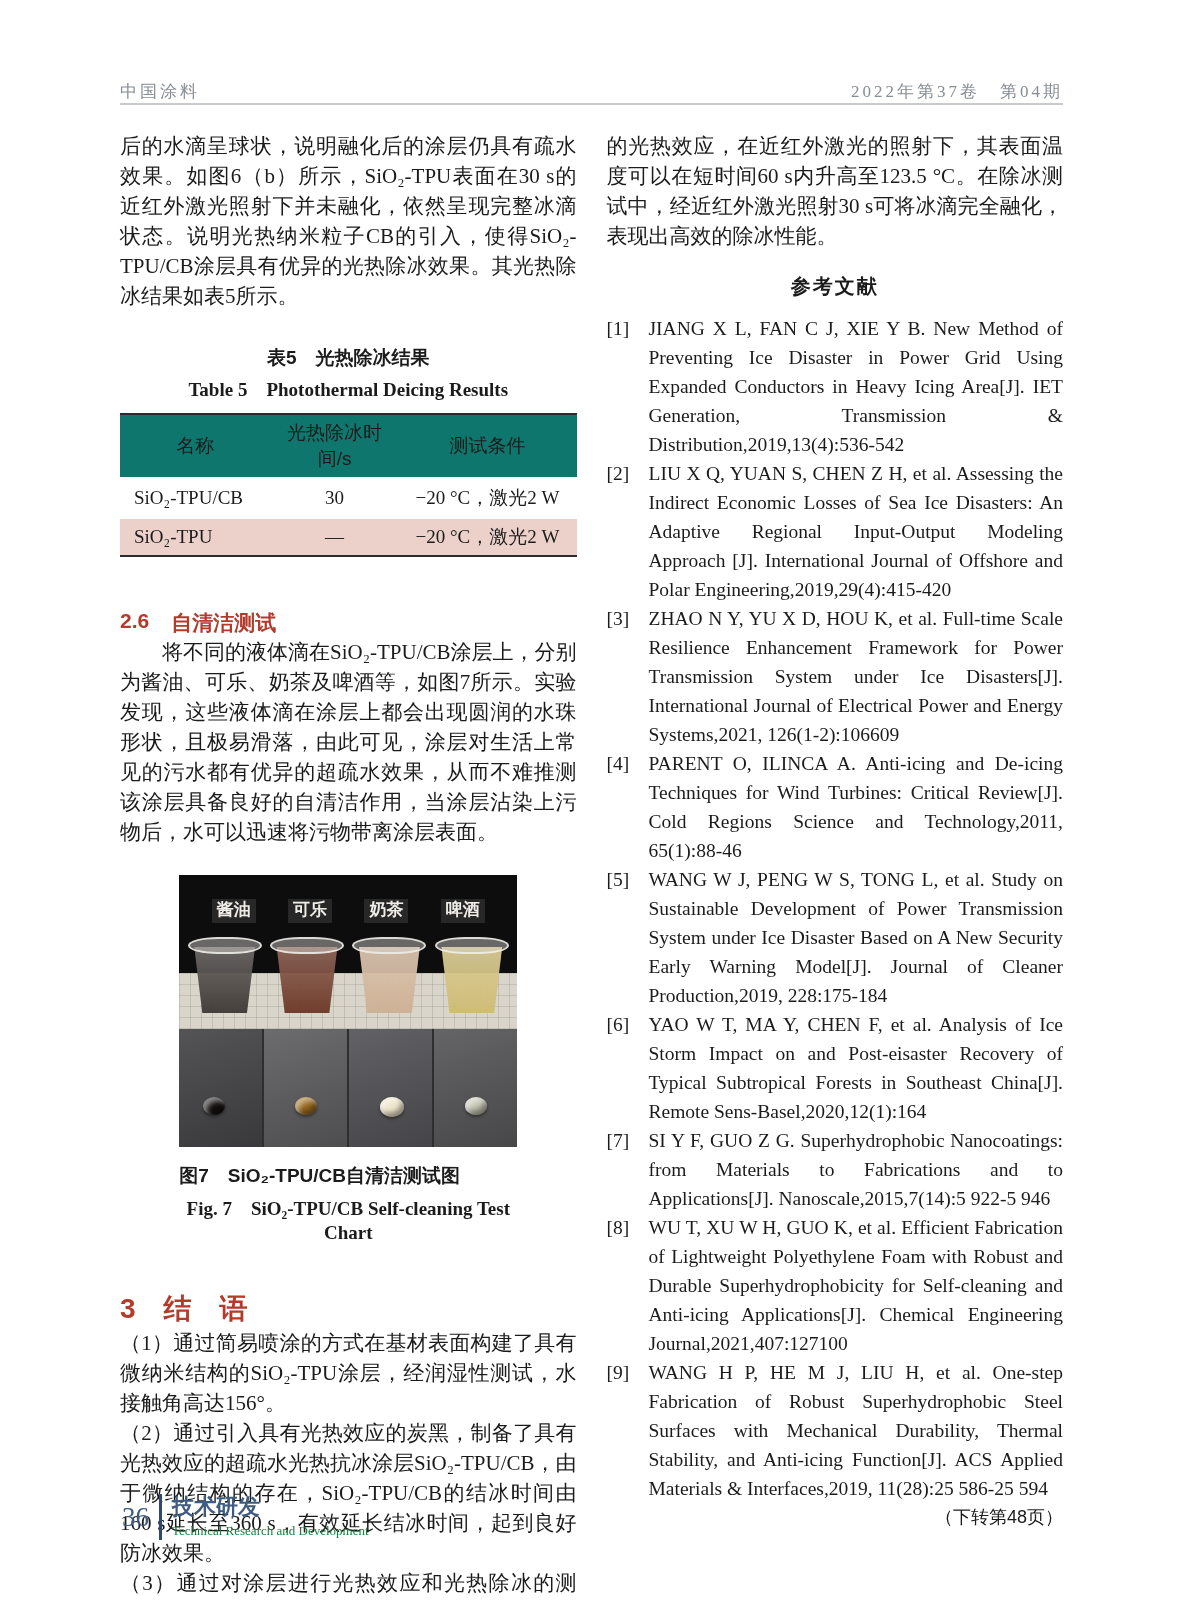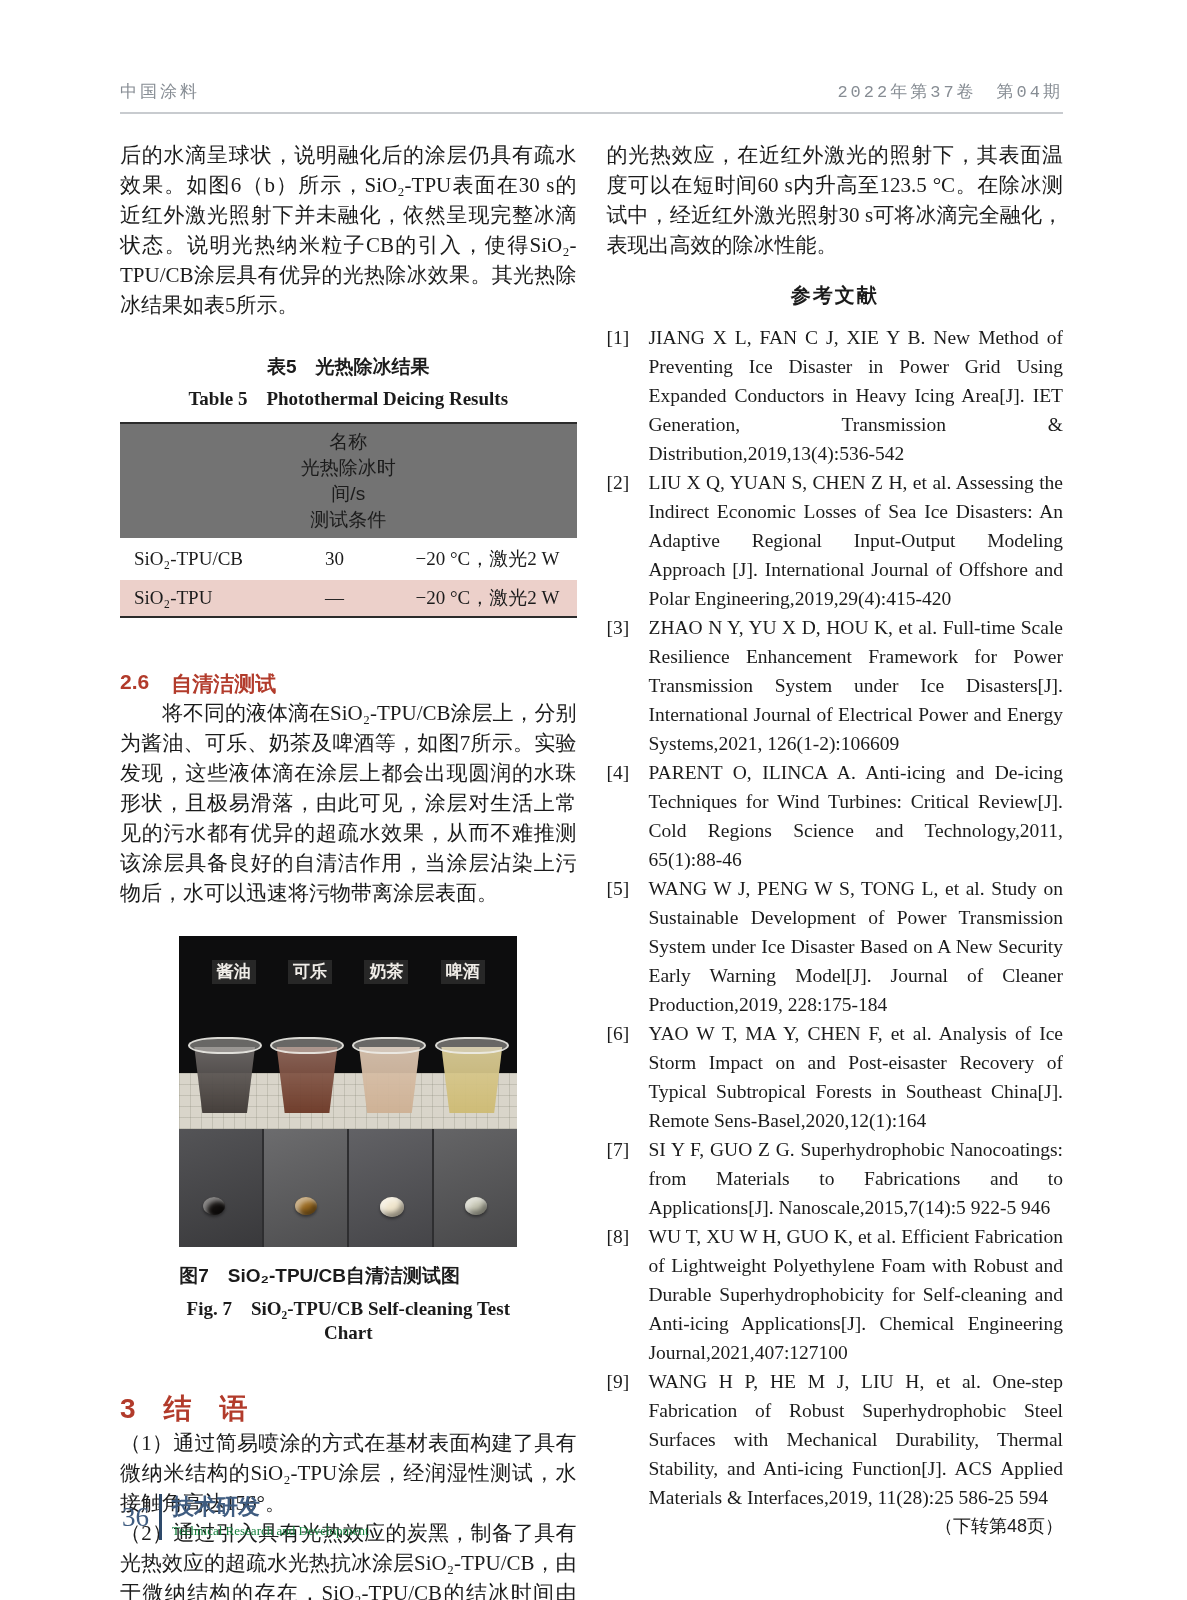--- a/index.html
+++ b/index.html
@@ -1,20 +1,20 @@
 <!DOCTYPE html>
 <html><head>
 <meta charset="utf-8">
 <style>
   html,body{margin:0;padding:0;background:#ffffff;}
   body{width:1187px;height:1600px;position:relative;font-family:"Liberation Serif",serif;color:#1b1b1b;overflow:hidden;}
   .page{position:absolute;inset:0;padding:80px 124px 0 120px;box-sizing:border-box;}
 
   
-  .hdr{display:flex;justify-content:space-between;align-items:flex-end;font-family:Liberation Mono, monospace;font-size:17px;letter-spacing:3px;padding-bottom:9px;border-bottom:2px solid #c8cbcf;}
+  .hdr{display:flex;justify-content:space-between;align-items:flex-end;font-family:Liberation Serif, serif;font-size:17px;letter-spacing:3px;border-bottom:2px solid #c8cbcf;}
 
   
   .cols{display:flex;gap:30px;margin-top:26px;}
   .col{width:457px;}
 
   p.body{font-size:21px;line-height:30px;text-align:justify;margin:0;}
   p.body.indent{text-indent:2em;}
 
   
   .tcap-zh{font-family:"Liberation Sans",sans-serif;font-weight:bold;font-size:19px;text-align:center;margin-top:34px;}
@@ -28,21 +28,21 @@
   .t5 .c3{width:39%;text-align:center;}
   .t5-row.head .c1{text-align:center;padding-left:0;}
 
   
   .sec-sm{font-family:"Liberation Sans",sans-serif;font-weight:bold;font-size:21px;margin-top:52px;display:flex;gap:22px;}
   .sec-lg{font-family:"Liberation Sans",sans-serif;font-weight:bold;font-size:28px;margin-top:46px;}
   .after-sec{margin-top:14px;}
 
   
   .fig{width:338px;margin:28px auto 0;}
-  .photo-top{position:relative;height:193px;background:#0d0d0e;overflow:hidden;}
+  .photo-top{position:relative;height:154px;background:#0d0d0e;overflow:hidden;font-family:Liberation Mono, monospace;}
   .cup-labels{position:absolute;top:24px;left:0;right:0;display:flex;justify-content:space-evenly;}
   .cup-label{color:#f0ede8;font-size:17px;font-weight:bold;background:rgba(70,70,70,.45);padding:0 5px;line-height:24px;}
   .paper{position:absolute;left:0;right:0;bottom:0;height:56px;background-color:#d9d5ca;background-image:linear-gradient(rgba(135,135,120,.28) 1px,transparent 1px),linear-gradient(90deg,rgba(135,135,120,.28) 1px,transparent 1px);background-size:11px 11px;}
   .cups{position:absolute;left:0;right:0;bottom:14px;display:flex;justify-content:space-evenly;}
   .cup{position:relative;width:74px;height:80px;}
   .cup-liquid{position:absolute;top:12px;left:6px;right:6px;bottom:2px;clip-path:polygon(1% 0,99% 0,86% 100%,14% 100%);opacity:.93;}
   .cup-glass{position:absolute;top:12px;left:6px;right:6px;bottom:2px;clip-path:polygon(1% 0,99% 0,86% 100%,14% 100%);background:linear-gradient(rgba(255,255,255,.30),rgba(255,255,255,.07));}
   .cup-rim{position:absolute;top:2px;left:0;right:0;height:17px;border-radius:50%/62%;background:rgba(215,213,208,.45);border:2px solid rgba(240,238,233,.85);box-sizing:border-box;}
   .droplet-panels{display:flex;height:118px;gap:2px;background:#2e2e30;}
   .panel{flex:1;position:relative;}
@@ -79,21 +79,21 @@
 
   <div class="cols">
 
     <div class="col">
       <p class="body">后的水滴呈球状，说明融化后的涂层仍具有疏水效果。如图6（b）所示，SiO₂-TPU表面在30 s的近红外激光照射下并未融化，依然呈现完整冰滴状态。说明光热纳米粒子CB的引入，使得SiO₂-TPU/CB涂层具有优异的光热除冰效果。其光热除冰结果如表5所示。</p>
 
       <div class="tcap-zh">表5　光热除冰结果</div>
       <div class="tcap-en">Table 5　Photothermal Deicing Results</div>
 
       <div class="t5">
-        <div class="t5-row head" style="background-color: #737373; flex-direction: column;">
+        <div class="t5-row head" style="background-color: #0f766e;">
           <span class="c1">名称</span>
           <span class="c2">光热除冰时间/s</span>
           <span class="c3">测试条件</span>
         </div>
         <div class="t5-row r1">
           <span class="c1">SiO₂-TPU/CB</span>
           <span class="c2">30</span>
           <span class="c3">−20 °C，激光2 W</span>
         </div>
         <div class="t5-row r2" style="background-color: rgb(236, 208, 202);">

